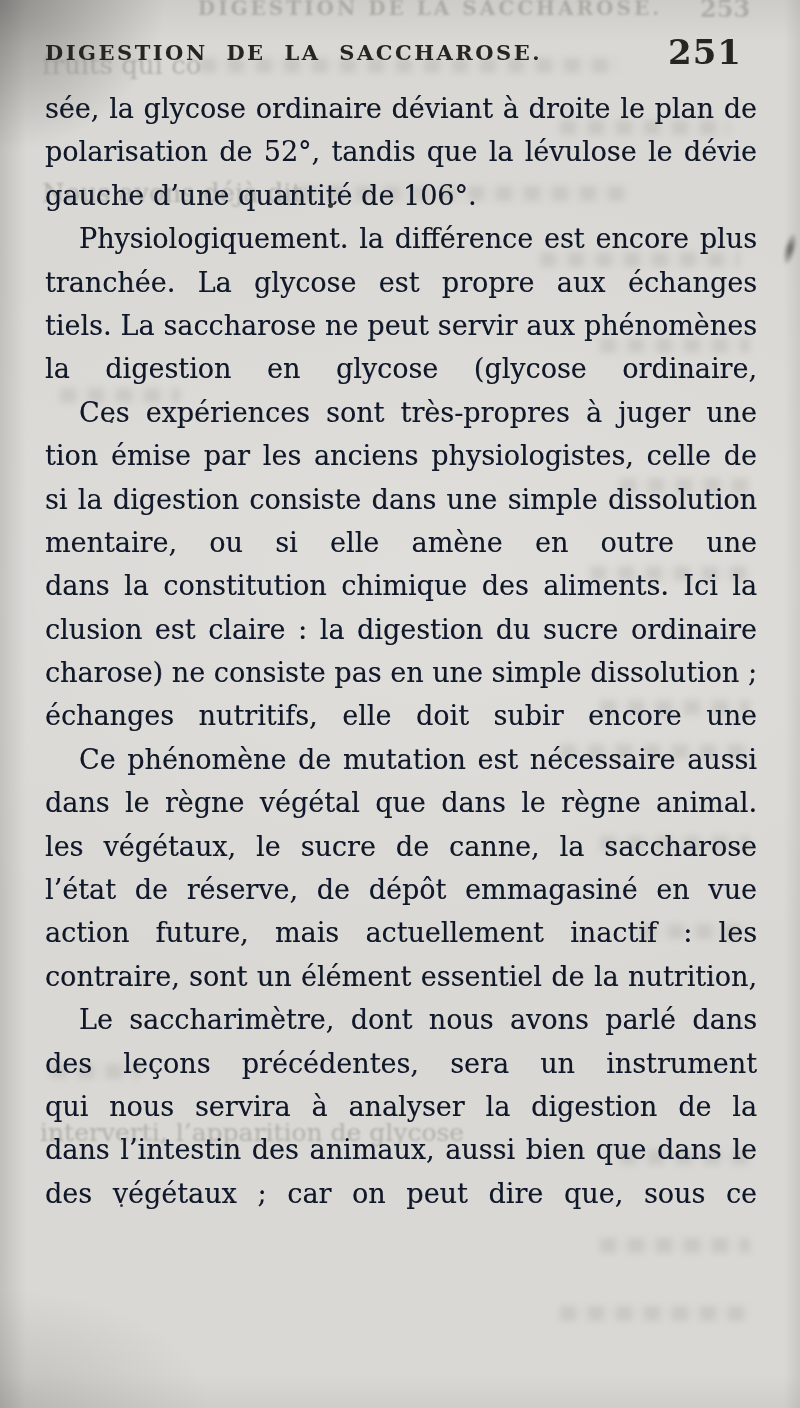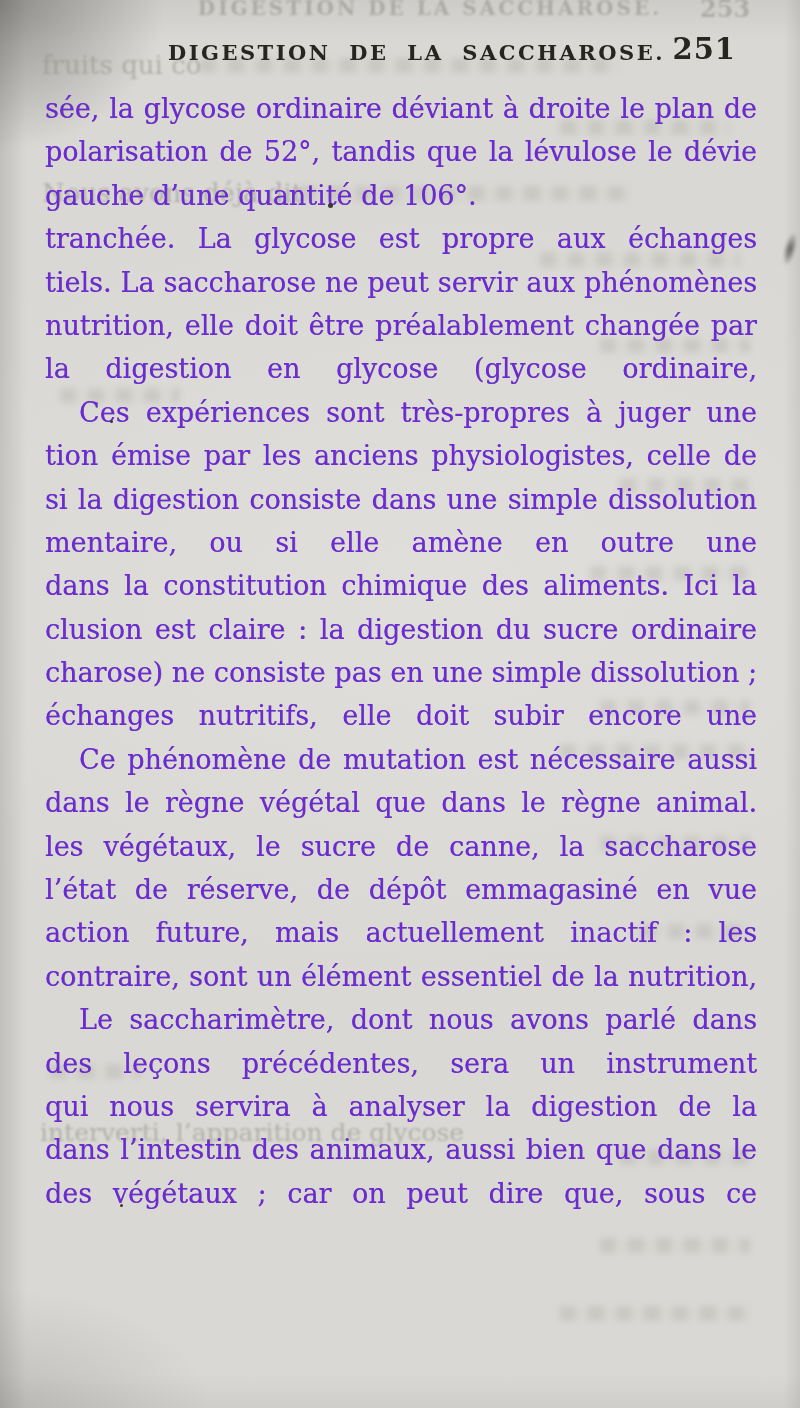--- a/index.html
+++ b/index.html
@@ -32,31 +32,31 @@
     background:repeating-linear-gradient(90deg,
       rgba(138,138,132,0.40) 0 16px, rgba(138,138,132,0.06) 16px 28px);
   }
   .speck { position:absolute; background:#3a3935; border-radius:50%; filter:blur(0.4px); }
   .edge-mark {
     position:absolute; width:12px; height:34px; border-radius:50%;
     background:radial-gradient(closest-side, rgba(60,60,58,0.8), rgba(60,60,58,0));
     filter:blur(1.5px); transform:rotate(14deg);
   }
   .running-header {
-    position:absolute; top:40px; left:45px; width:620px; text-align:right;
+    position:absolute; top:40px; left:45px; width:620px; text-align:left;
     font-size:21px; font-weight:bold; letter-spacing:2.5px; word-spacing:9px;
     color:#26251f;
   }
   .page-number {
-    position:absolute; top:32px; right:64px;
-    font-size:29px; font-weight:bold; color:#26251f; letter-spacing:1px;
+    position:absolute; top:32px; right:58px;
+    font-size:34px; font-weight:bold; color:#26251f; letter-spacing:1px;
   }
   .text-block { position:absolute; left:45px; top:87px; width:712px; }
   .line {
-    font-size:27px; line-height:43.4px; color:#6d28d9;
+    font-size:27px; line-height:43.4px; color:#0f172a;
     text-align:justify; text-align-last:justify;
     text-shadow:0.3px 0.3px 0.4px rgba(28,28,26,0.45);
     white-space:normal; overflow:hidden; height:43.4px;
   }
   .line.last { text-align-last:left; }
   .line.indent { text-indent:34px; }
 </style>
 </head>
 <body>
 
@@ -88,23 +88,23 @@
   </div>
 
 <div class="running-header">DIGESTION  DE  LA  SACCHAROSE.</div>
 <div class="page-number">251</div>
 
 <div class="text-block">
 
 <div class="line">sée, la glycose ordinaire déviant à droite le plan de</div>
     <div class="line">polarisation de 52°, tandis que la lévulose le dévie à</div>
     <div class="line last">gauche d’une quantité de 106°.</div>
+    <div class="line indent">Physiologiquement. la différence est encore plus</div>
     <div class="line">tranchée. La glycose est propre aux échanges intersti-</div>
     <div class="line">tiels. La saccharose ne peut servir aux phénomènes de</div>
-    <div class="line">nutrition, elle doit être préalablement changée par</div>
     <div class="line last">la digestion en glycose (glycose ordinaire, lévulose).</div>
     <div class="line indent">Ces expériences sont très-propres à juger une ques-</div>
     <div class="line">tion émise par les anciens physiologistes, celle de savoir</div>
     <div class="line">si la digestion consiste dans une simple dissolution ali-</div>
     <div class="line">mentaire, ou si elle amène en outre une modification</div>
     <div class="line">dans la constitution chimique des aliments. Ici la con-</div>
     <div class="line">clusion est claire : la digestion du sucre ordinaire (sac-</div>
     <div class="line">charose) ne consiste pas en une simple dissolution ; pour</div>
     <div class="line">échanges nutritifs, elle doit subir encore une modifica-</div>
     <div class="line indent">Ce phénomène de mutation est nécessaire aussi bien</div>

